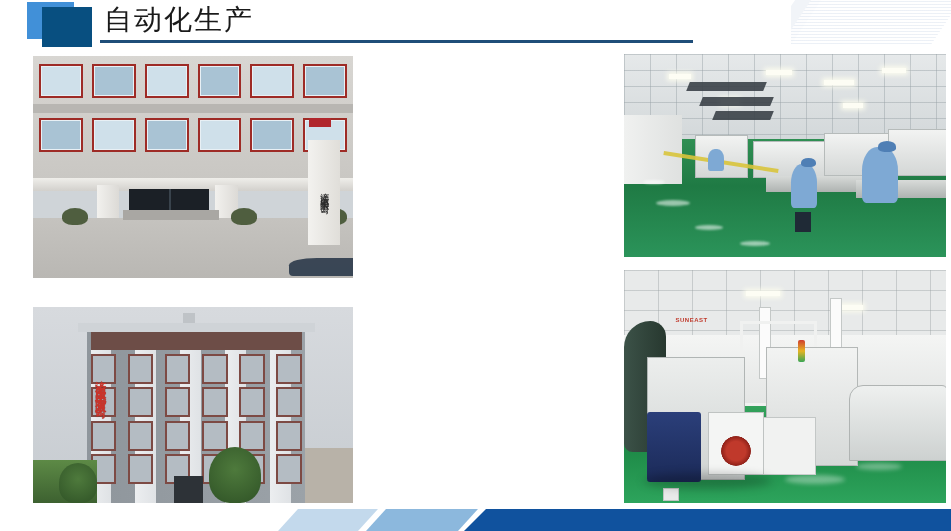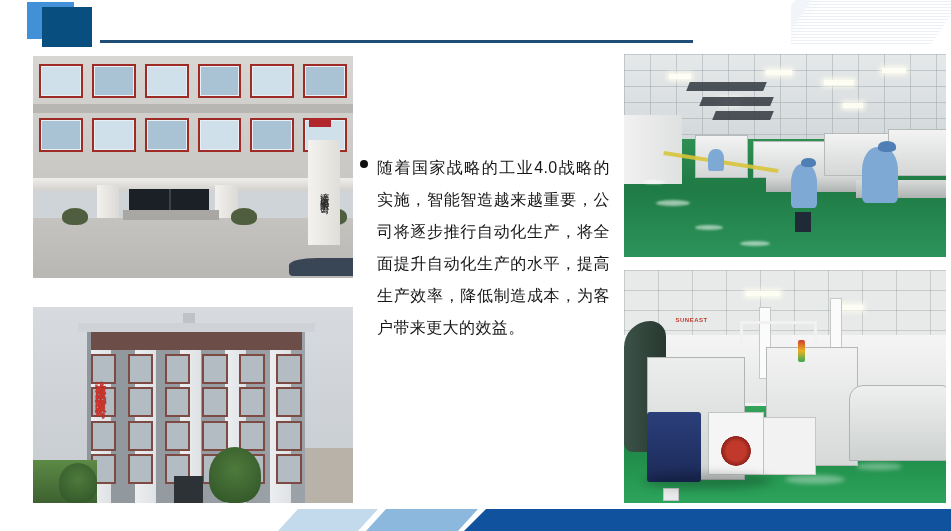--- a/index.html
+++ b/index.html
@@ -219,20 +219,21 @@
   .f3{left:464px;width:487px;background:#10529e;
       clip-path:polygon(22px 0,100% 0,100% 100%,0 100%);}
 </style>
 </head>
 <body>
 
 <div class="slide">
 
   <div class="sq-light"></div>
   <div class="sq-dark"></div>
+  <div class="title">自动化生产</div>
   <div class="title-rule"></div>
 
   <div class="wm">
     <div class="sh2"></div>
       <div class="sh"></div>
   </div>
 
   <div class="photo" id="photo-office-front">
     <div class="scene">
       <div class="p1-sky"></div>
@@ -381,24 +382,20 @@
       <div class="p4-printerbase"></div>
       <div class="p4-panel"></div>
       <div class="p4-emblem"></div>
       <div class="p4-pail"></div>
       <div class="p4-shadow"></div>
       <div class="p4-refl" style="left:50%;bottom:8%;width:60px;height:9px"></div>
       <div class="p4-refl" style="left:72%;bottom:14%;width:46px;height:7px"></div>
     </div>
   </div>
 
-  <div class="bullet-block">
-    <div class="bullet-dot"></div>
-    <div class="bullet-text">随着国家战略的工业4.0战略的实施，智能智造越来越重要，公司将逐步推行自动化生产，将全面提升自动化生产的水平，提高生产效率，降低制造成本，为客户带来更大的效益。</div>
-  </div>
 
   <div class="footer">
     <div class="fstripe f1"></div>
     <div class="fstripe f2"></div>
     <div class="fstripe f3"></div>
   </div>
 
 </div>
 
 </body></html>

